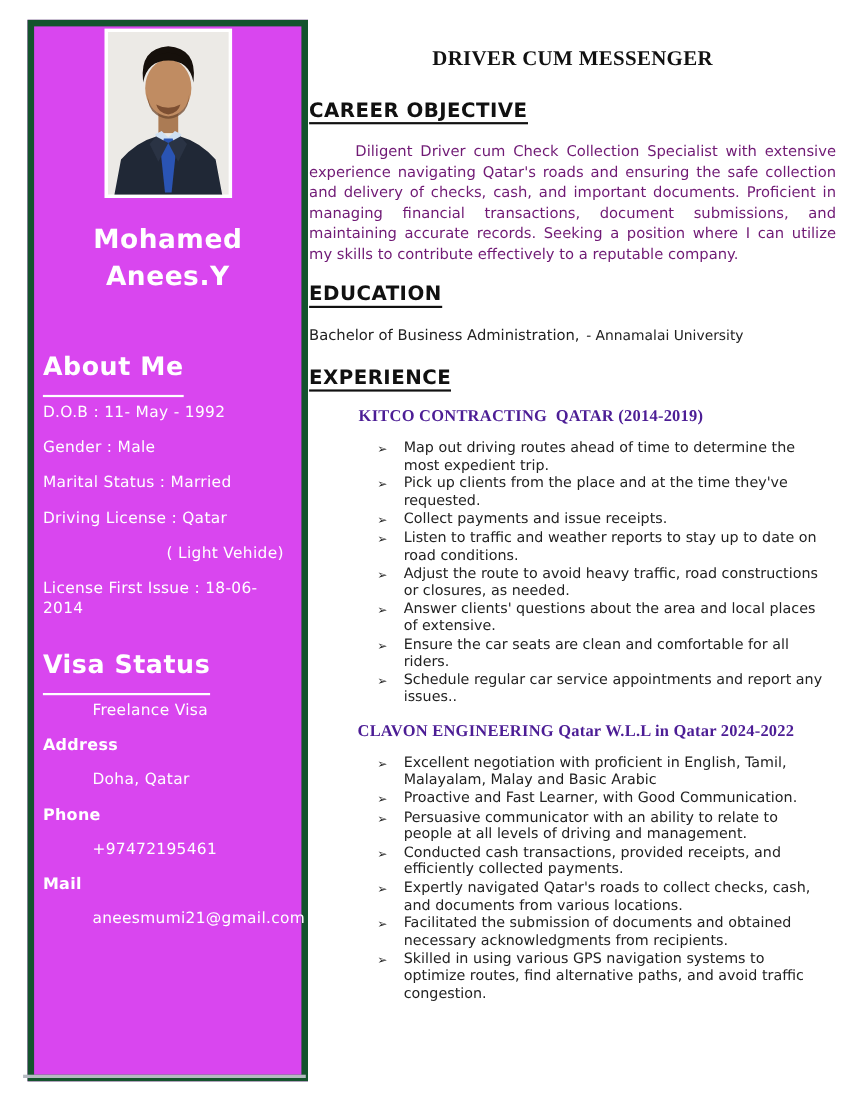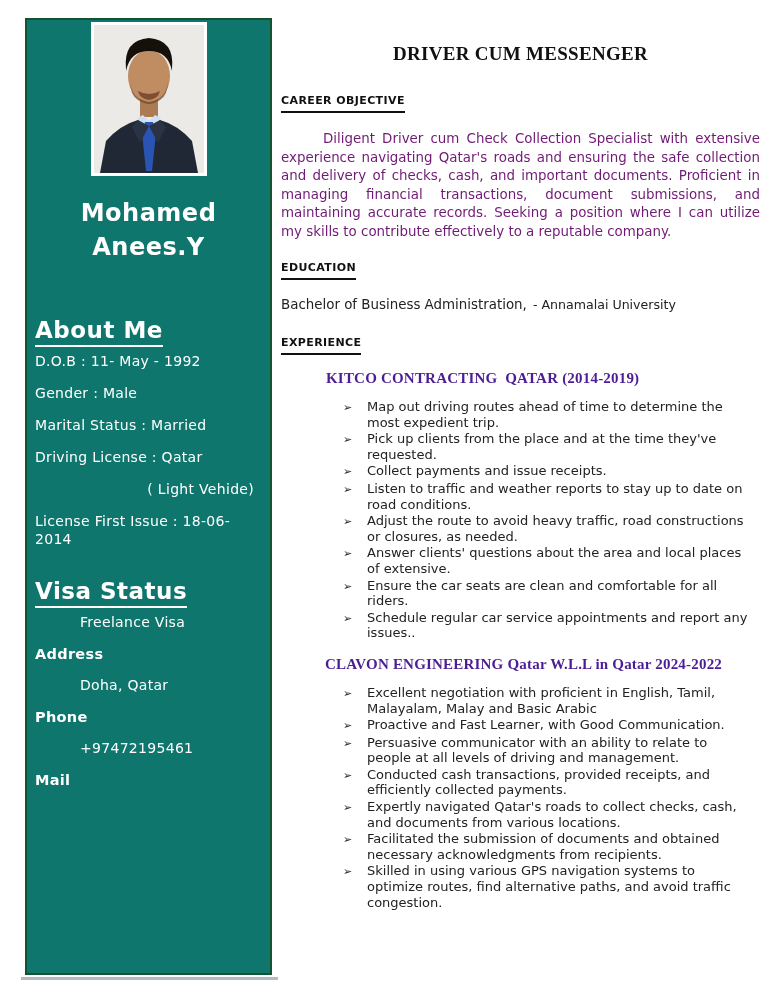--- a/index.html
+++ b/index.html
@@ -4,39 +4,39 @@
 <style>
   html,body{margin:0;padding:0;}
   body{
     width:768px;height:994px;background:#ffffff;position:relative;
     font-family:"DejaVu Sans","Liberation Sans",sans-serif;color:#222;
     overflow:hidden;
   }
   
   .sidebar{
     position:absolute;left:25px;top:18px;width:243px;height:953px;
-    background:#0f766e;border:2px solid #14532d;color:#ffffff;
+    background:#d946ef;border:6px solid #14532d;color:#ffffff;
     box-sizing:content-box;
   }
   .panel-shadow{
     position:absolute;left:21px;top:977px;width:257px;height:3px;
     background:#b4bac1;
   }
   .photo-frame{
     width:110px;height:148px;margin:2px auto 0 auto;background:#ffffff;
     padding:3px;
   }
   .photo-frame svg{display:block;width:110px;height:148px;}
   .name{
     margin-top:20px;text-align:center;font-size:24px;font-weight:bold;
     line-height:34px;letter-spacing:0.5px;
   }
   .side-heading{
     display:inline-block;margin:0 0 0 8px;font-size:23px;font-weight:bold;
-    line-height:27px;border-bottom:2px solid #ffffff;padding-bottom:1px;
+    line-height:27px;border-bottom:2px solid #ffffff;padding-bottom:11px;
     letter-spacing:0.5px;
   }
   .about-heading{margin-top:53px;}
   .visa-heading{margin-top:16px;}
   .contact-heading{margin-top:16px;}
   .side-row{
     margin:0 10px 14px 8px;font-size:14px;line-height:18px;letter-spacing:0.3px;
   }
   .side-row.first{margin-top:5px;}
   .side-row.right{text-align:right;padding-right:6px;}
@@ -48,21 +48,21 @@
   .heading-wrap{display:block;}
   
   .main{
     position:absolute;left:281px;top:40px;width:479px;
   }
   .doc-title{
     margin:0;text-align:center;font-family:"Liberation Serif","DejaVu Serif",serif;
     font-size:19px;font-weight:bold;color:#111;line-height:28px;letter-spacing:0.3px;
   }
   .sec-heading{
-    display:inline-block;margin:0;font-size:11px;font-weight:bold;color:#111;
+    display:inline-block;margin:0;font-size:18px;font-weight:bold;color:#111;
     line-height:18px;border-bottom:2px solid #111;padding-bottom:1px;
     letter-spacing:0.4px;
   }
   .sec-objective{margin-top:24px;}
   .sec-education{margin-top:18px;}
   .sec-experience{margin-top:20px;}
   .objective-text{
     margin:17px 0 0 0;font-size:13.4px;line-height:18.5px;text-align:justify;
     text-indent:42px;color:#701a75;
   }
@@ -131,20 +131,21 @@
     <div class="side-row">License First Issue : 18-06-2014</div>
 
     <span class="heading-wrap"><h2 class="side-heading visa-heading">Visa Status</h2></span>
     <div class="side-row first indent">Freelance Visa</div>
 
     <div class="side-label">Address</div>
     <div class="side-row indent">Doha, Qatar</div>
     <div class="side-label">Phone</div>
     <div class="side-row indent">+97472195461</div>
     <div class="side-label">Mail</div>
+    <div class="side-row indent">aneesmumi21@gmail.com</div>
 
   </aside>
   <div class="panel-shadow"></div>
 
   <main class="main">
 
     <h1 class="doc-title">DRIVER CUM MESSENGER</h1>
 
     <span class="heading-wrap"><h3 class="sec-heading sec-objective">CAREER OBJECTIVE</h3></span>
     <p class="objective-text">Diligent Driver cum Check Collection Specialist with extensive experience navigating Qatar's roads and ensuring the safe collection and delivery of checks, cash, and important documents. Proficient in managing financial transactions, document submissions, and maintaining accurate records. Seeking a position where I can utilize my skills to contribute effectively to a reputable company.</p>

